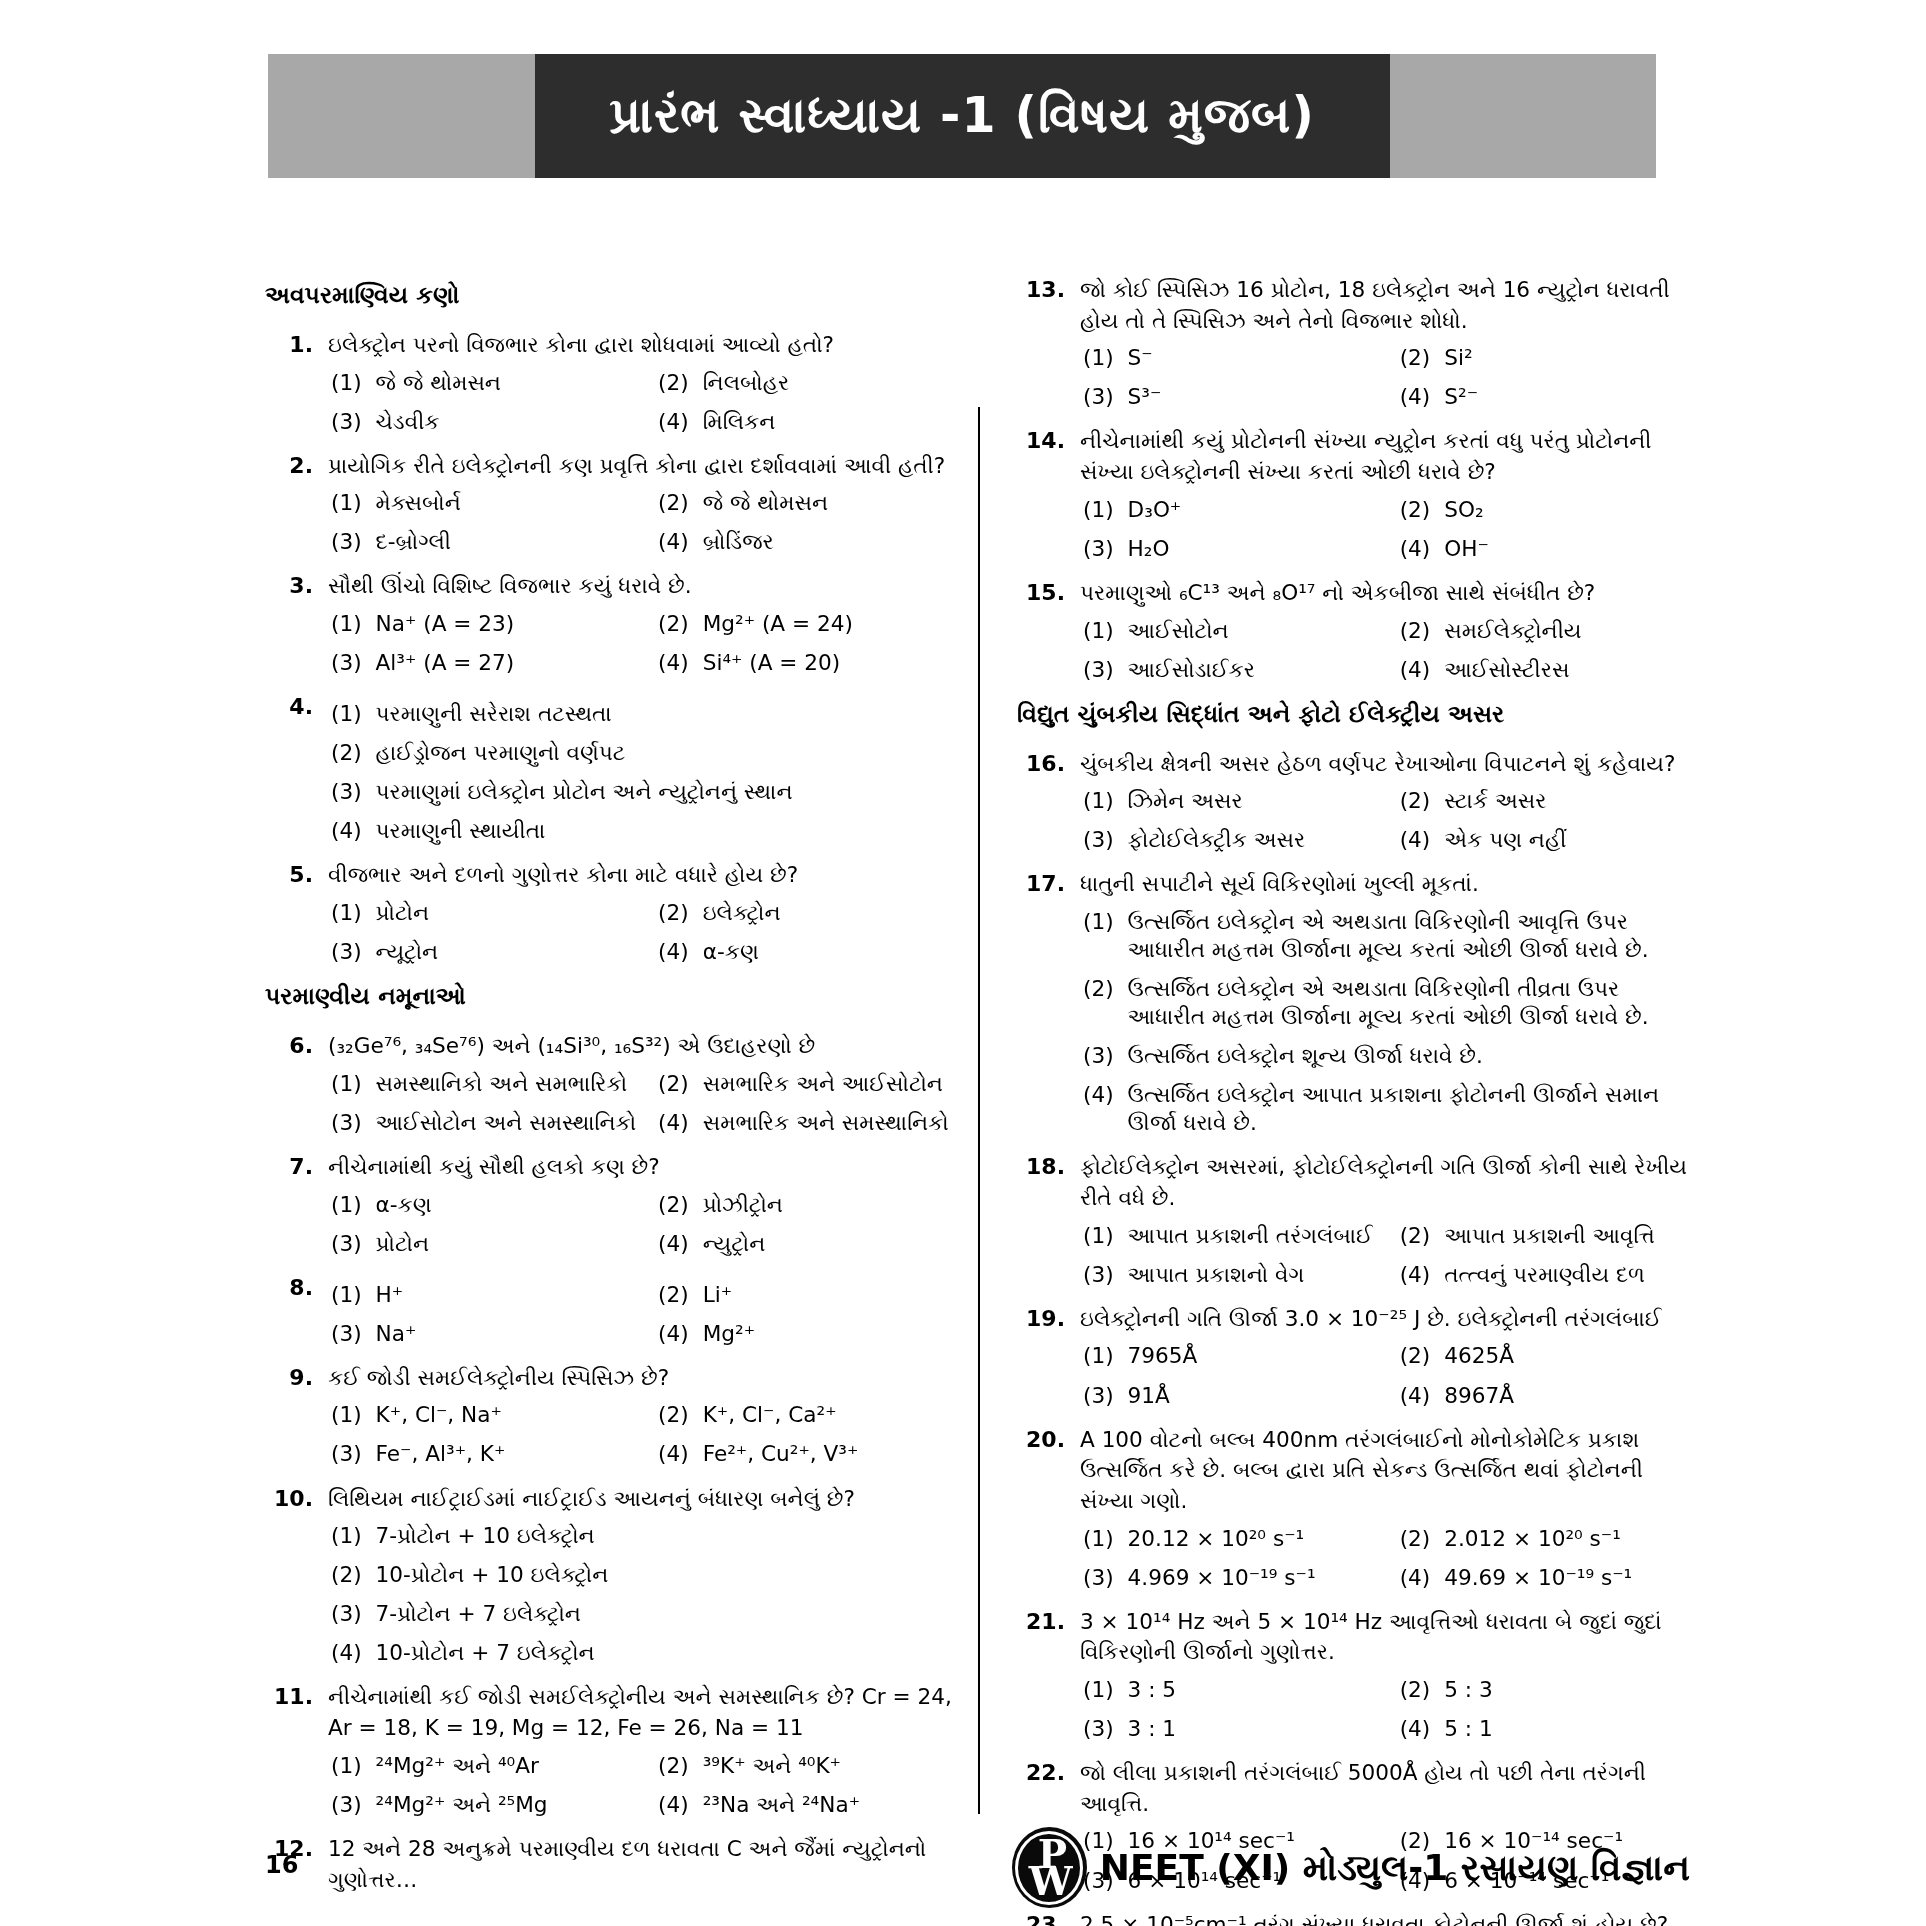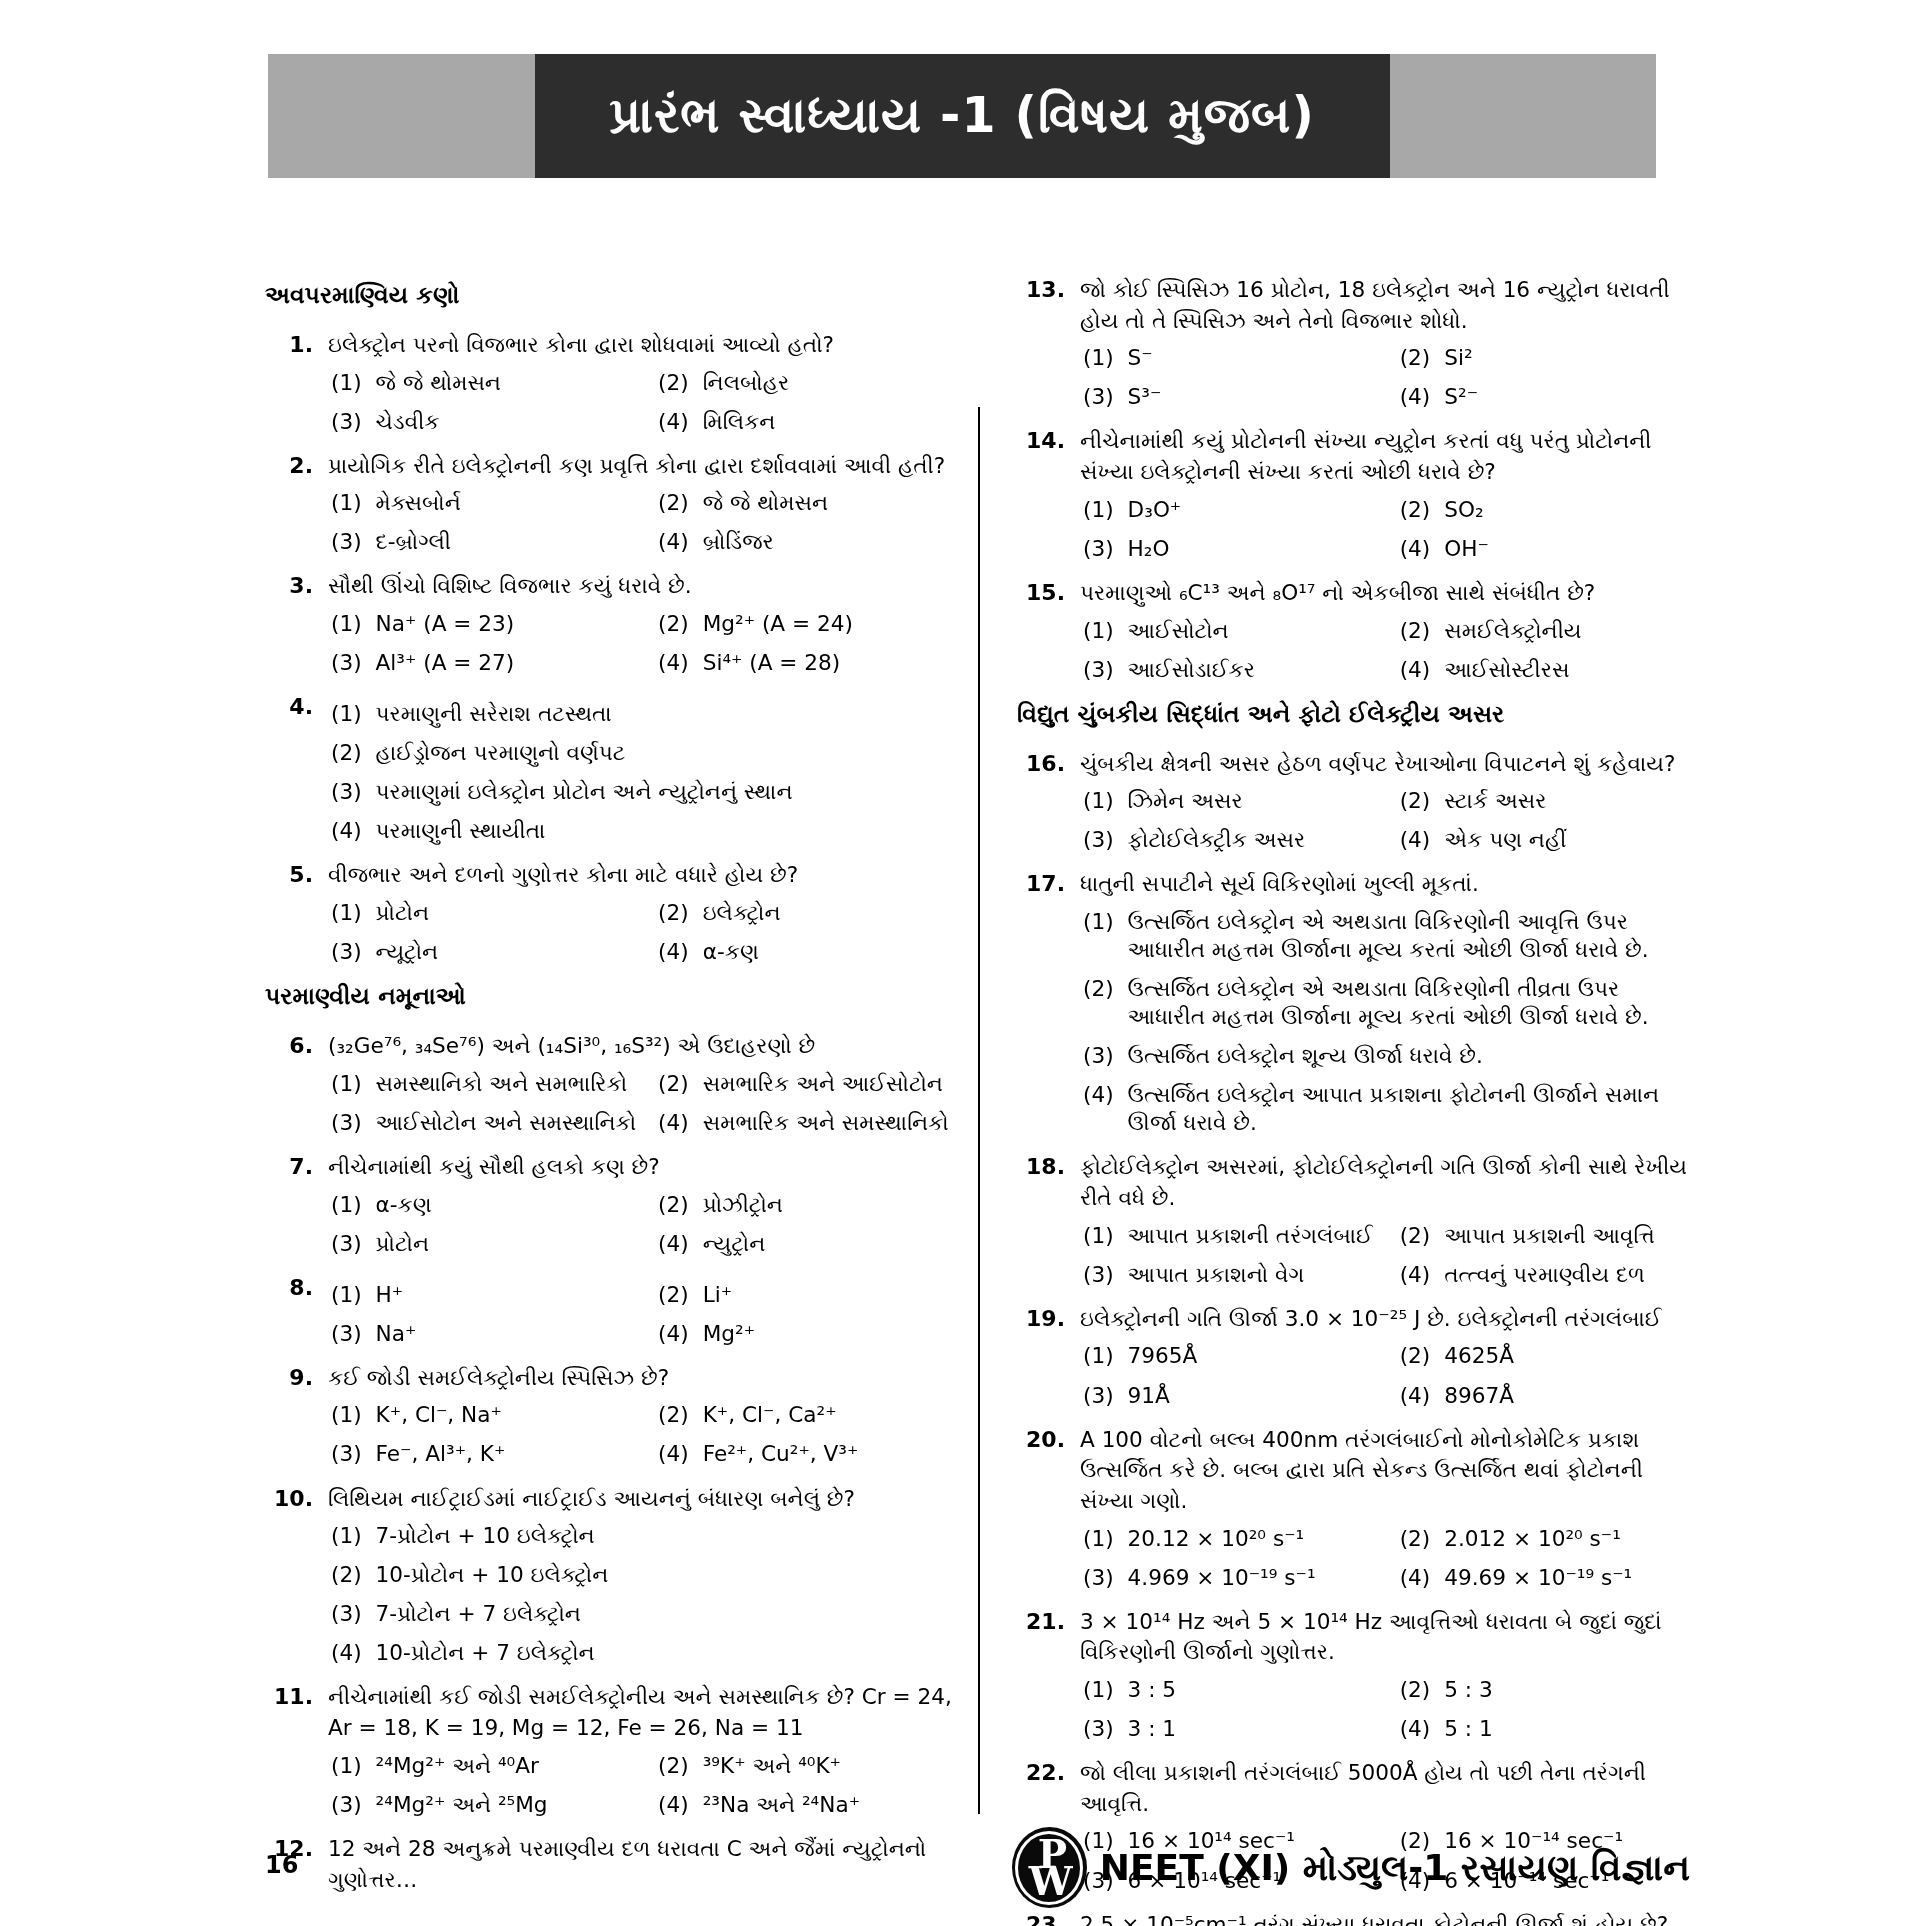--- a/index.html
+++ b/index.html
@@ -145,21 +145,21 @@
             <div class="option">
               <span class="optn">(2)</span>
               <span class="optt">Mg²⁺ (A = 24)</span>
             </div>
             <div class="option">
               <span class="optn">(3)</span>
               <span class="optt">Al³⁺ (A = 27)</span>
             </div>
             <div class="option">
               <span class="optn">(4)</span>
-              <span class="optt">Si⁴⁺ (A = 28)</span>
+              <span class="optt">Si⁴⁺ (A = 20)</span>
             </div>
           </div>
         </div>
       </div>
       <div class="question">
         <div class="qno">4.</div>
         <div class="qbody">
           <div class="options one">
             <div class="option">
               <span class="optn">(1)</span>

